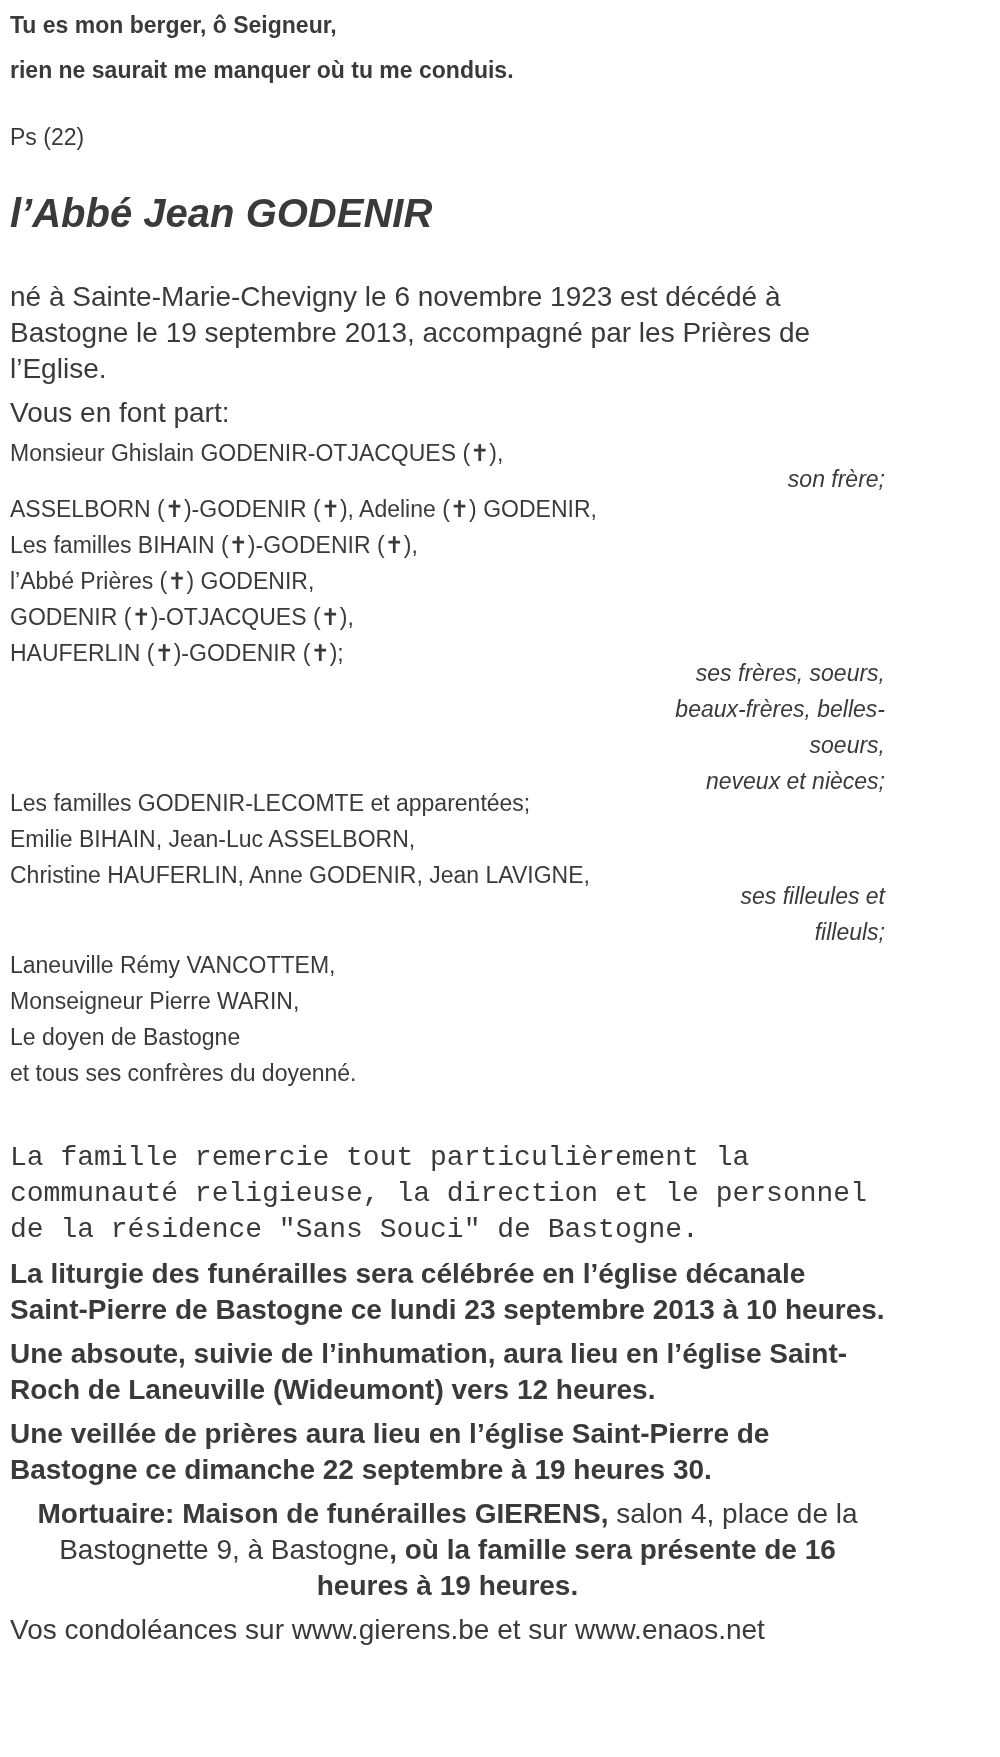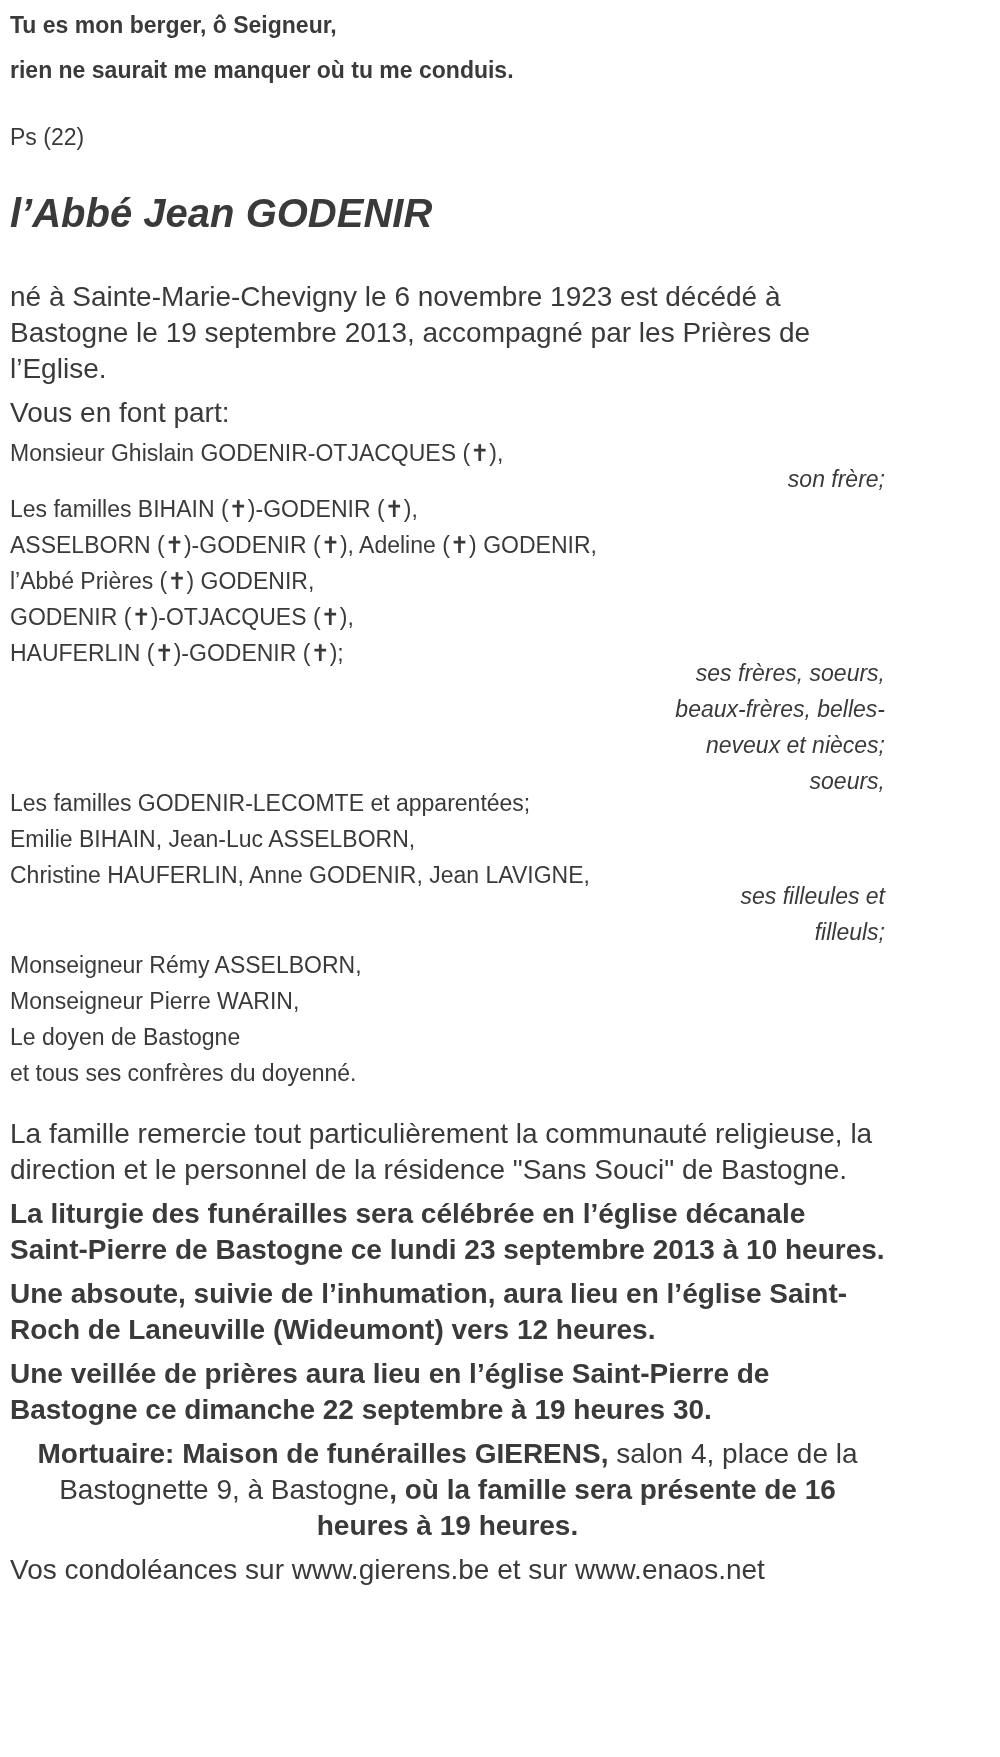--- a/index.html
+++ b/index.html
@@ -54,21 +54,21 @@
     text-align: right;
     margin: 0;
   }
   .m-g0n { margin-top: 4px; }
   .m-g0r { margin-top: -10px; }
   .m-g1n { margin-top: -6px; }
   .m-g1r { margin-top: -16px; }
   .m-g2n { margin-top: -14px; }
   .m-g2r { margin-top: -15px; }
   .m-g3n { margin-top: -3px; }
-  .thanks { margin-top: 25px; }
+  .thanks { margin-top: 49px; font-family: Liberation Mono, monospace; }
   .bold-par {
     font-weight: 700;
     margin-top: 8px;
   }
   .mortuary { margin-top: 8px; text-align: center; }
   .condolences { margin-top: 8px; }
   .b { font-weight: 700; }
 </style>
 </head>
 <body>
@@ -90,45 +90,45 @@
   <section>
 
     <div class="names m-g0n">
       <p class="name-line">Monsieur Ghislain GODENIR-OTJACQUES (✝),</p>
     </div>
     <div class="m-g0r">
       <p class="relation">son frère;</p>
     </div>
 
     <div class="names m-g1n">
+      <p class="name-line">ASSELBORN (✝)-GODENIR (✝), Adeline (✝) GODENIR,</p>
       <p class="name-line">Les familles BIHAIN (✝)-GODENIR (✝),</p>
-      <p class="name-line">ASSELBORN (✝)-GODENIR (✝), Adeline (✝) GODENIR,</p>
       <p class="name-line">l’Abbé Prières (✝) GODENIR,</p>
       <p class="name-line">GODENIR (✝)-OTJACQUES (✝),</p>
       <p class="name-line">HAUFERLIN (✝)-GODENIR (✝);</p>
     </div>
     <div class="m-g1r">
       <p class="relation">ses frères, soeurs,</p>
       <p class="relation">beaux-frères, belles-</p>
+      <p class="relation">soeurs,</p>
       <p class="relation">neveux et nièces;</p>
-      <p class="relation">soeurs,</p>
     </div>
 
     <div class="names m-g2n">
       <p class="name-line">Les familles GODENIR-LECOMTE et apparentées;</p>
       <p class="name-line">Emilie BIHAIN, Jean-Luc ASSELBORN,</p>
       <p class="name-line">Christine HAUFERLIN, Anne GODENIR, Jean LAVIGNE,</p>
     </div>
     <div class="m-g2r">
       <p class="relation">ses filleules et</p>
       <p class="relation">filleuls;</p>
     </div>
 
     <div class="names m-g3n">
-      <p class="name-line">Monseigneur Rémy ASSELBORN,</p>
+      <p class="name-line">Laneuville Rémy VANCOTTEM,</p>
       <p class="name-line">Monseigneur Pierre WARIN,</p>
       <p class="name-line">Le doyen de Bastogne</p>
       <p class="name-line">et tous ses confrères du doyenné.</p>
     </div>
 
   </section>
 
   <p class="body-par thanks">La famille remercie tout particulièrement la communauté religieuse, la direction et le personnel de la résidence "Sans Souci" de Bastogne.</p>
 
   <p class="body-par bold-par">La liturgie des funérailles sera célébrée en l’église décanale Saint-Pierre de Bastogne ce lundi 23 septembre 2013 à 10 heures.</p>

